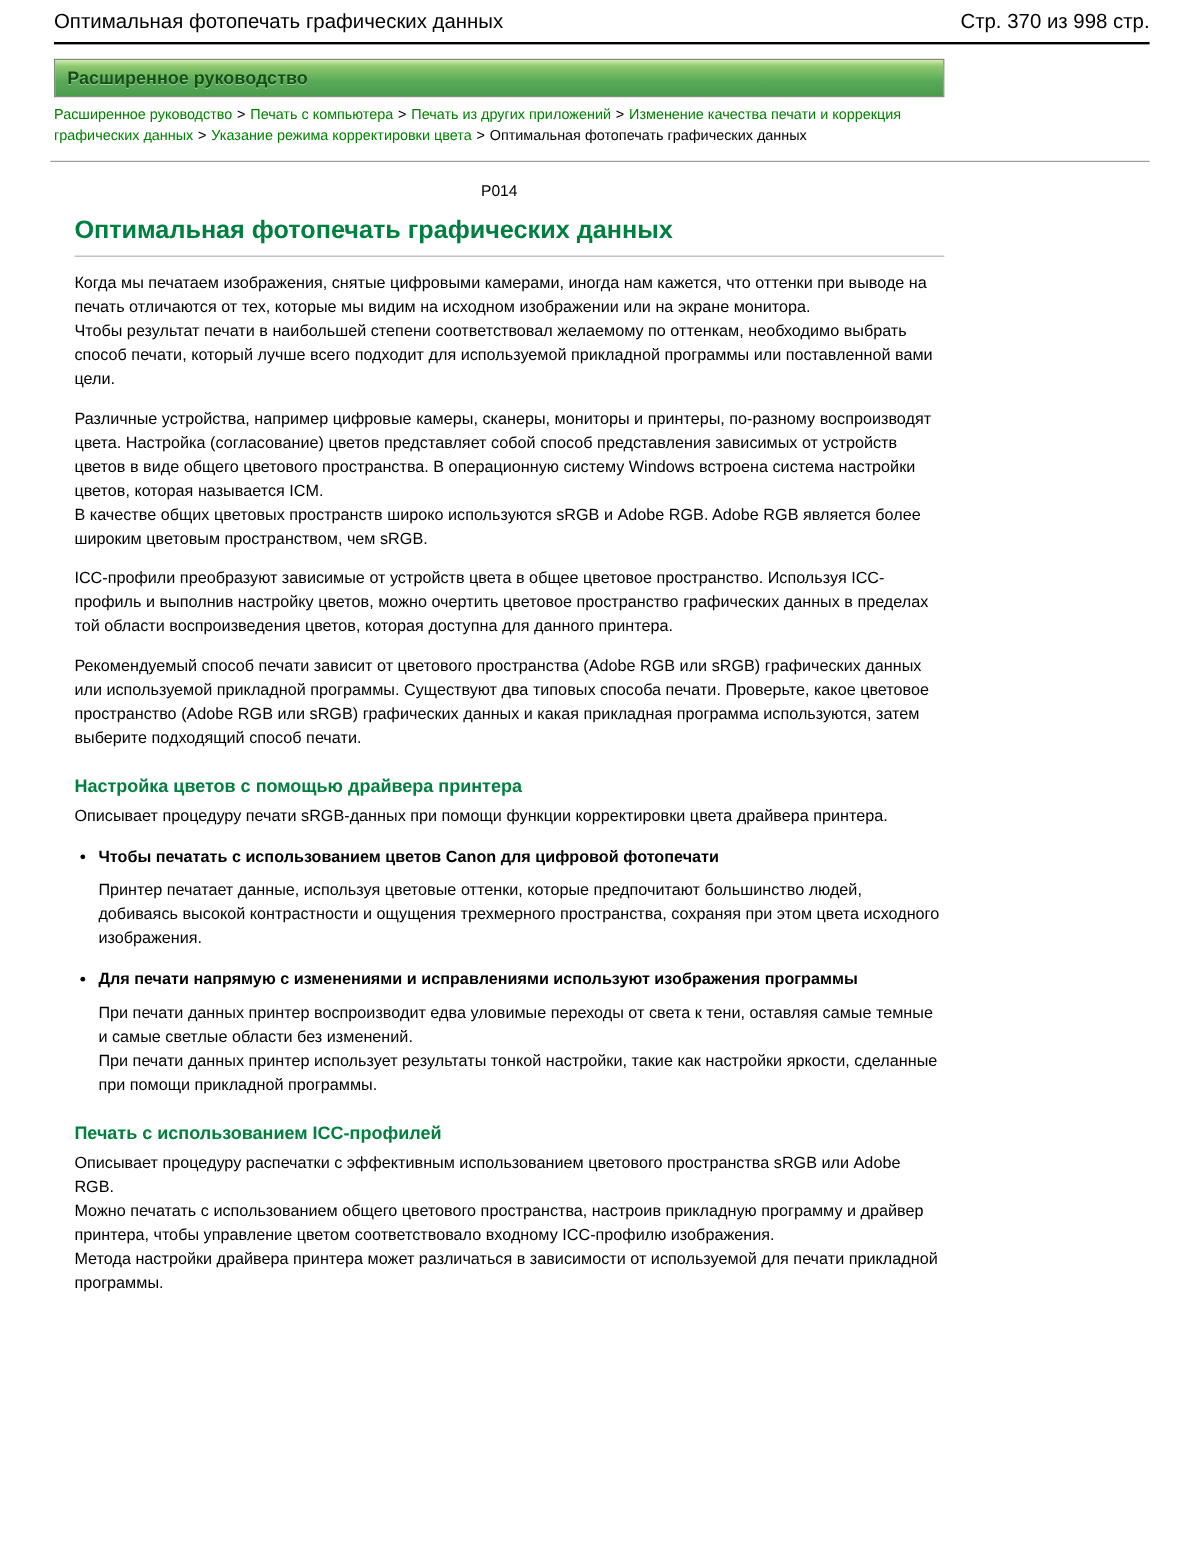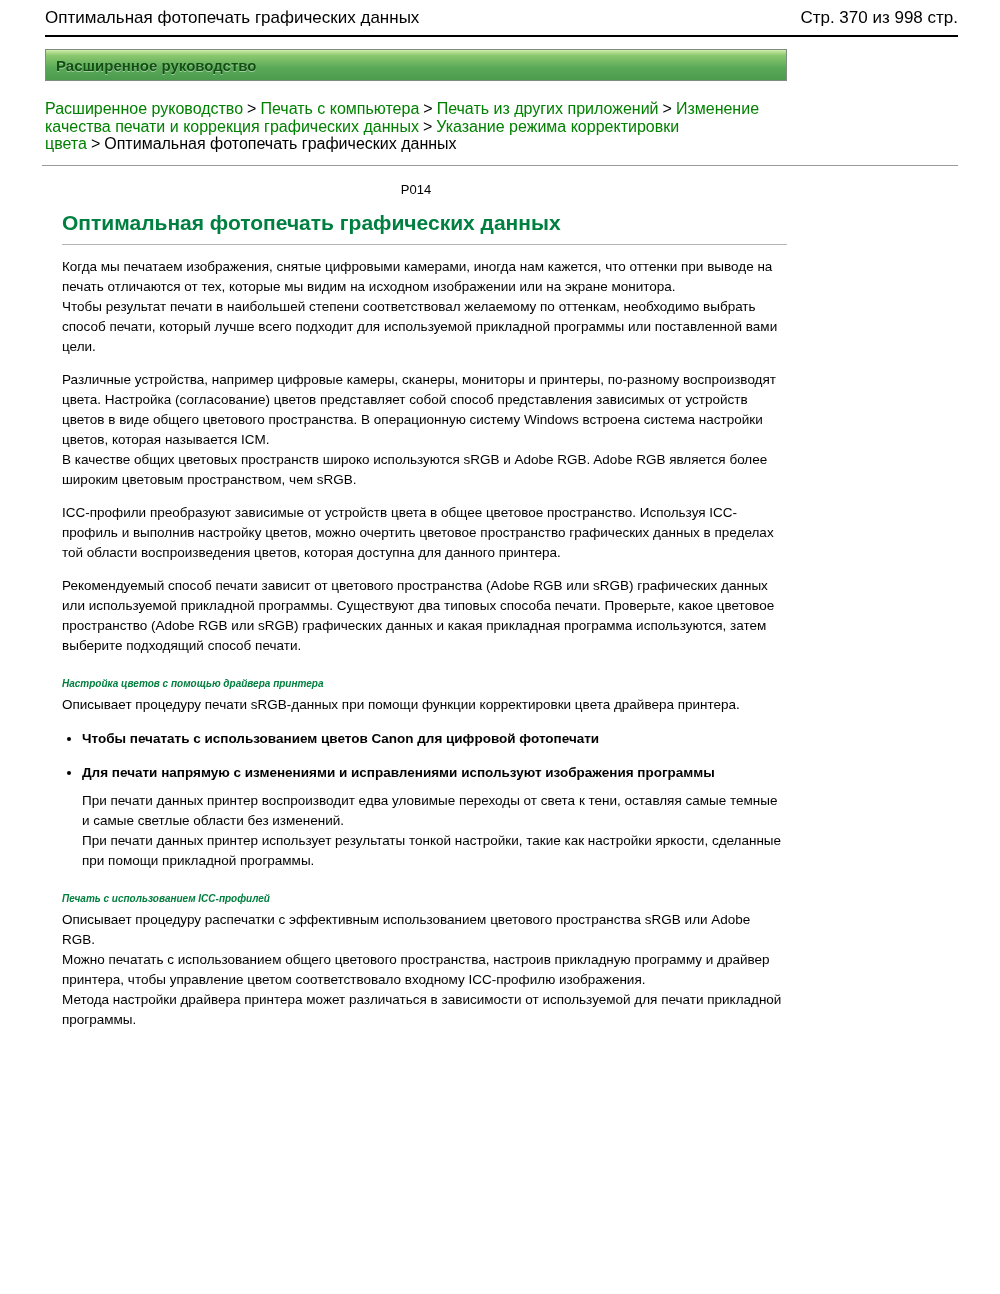--- a/index.html
+++ b/index.html
@@ -47,22 +47,22 @@
   }
   .banner .banner-label {
     font-size: 15px;
     font-weight: bold;
     color: #134f13;
     text-shadow: 0 1px 0 rgba(255,255,255,0.45);
   }
 
   
   .breadcrumb {
-    margin-top: 19px;
-    font-size: 16px;
+    margin-top: 6px;
+    font-size: 12px;
     line-height: 17.5px;
     color: #000;
   }
   .breadcrumb a {
     color: #008000;
     text-decoration: none;
     cursor: pointer;
   }
   .breadcrumb .sep { color: #000; margin: 0 4px; }
   .breadcrumb .current { color: #000; }
@@ -105,24 +105,23 @@
     font-size: 15.5px;
     font-weight: bold;
     color: #007f3e;
     position: relative;
   }
   h2.section.second { margin-top: 34px; }
   h2.section.related { margin-top: 40px; }
 
   h3.subsection {
     margin: 22px 0 0 0;
-    font-size: 10px;
+    font-size: 15px;
     font-weight: bold;
     color: #007f3e;
-    font-style: italic;
   }
   h3.subsection + p.body { margin-top: 6px; }
 
   ul.bullet-list {
     margin: 14px 0 0 2px;
     padding-left: 18px;
     list-style: disc;
   }
   ul.bullet-list li {
     margin-top: 14px;
@@ -190,20 +189,21 @@
     <p class="body">ICC-профили преобразуют зависимые от устройств цвета в общее цветовое пространство. Используя ICC-профиль и выполнив настройку цветов, можно очертить цветовое пространство графических данных в пределах той области воспроизведения цветов, которая доступна для данного принтера.</p>
 
     <p class="body">Рекомендуемый способ печати зависит от цветового пространства (Adobe RGB или sRGB) графических данных или используемой прикладной программы. Существуют два типовых способа печати. Проверьте, какое цветовое пространство (Adobe RGB или sRGB) графических данных и какая прикладная программа используются, затем выберите подходящий способ печати.</p>
 
     <h3 class="subsection">Настройка цветов с помощью драйвера принтера</h3>
     <p class="body">Описывает процедуру печати sRGB-данных при помощи функции корректировки цвета драйвера принтера.</p>
 
     <ul class="bullet-list">
       <li>
         <div class="bullet-title">Чтобы печатать с использованием цветов Canon для цифровой фотопечати</div>
+        <p class="body">Принтер печатает данные, используя цветовые оттенки, которые предпочитают большинство людей, добиваясь высокой контрастности и ощущения трехмерного пространства, сохраняя при этом цвета исходного изображения.</p>
       </li>
       <li>
         <div class="bullet-title">Для печати напрямую с изменениями и исправлениями используют изображения программы</div>
         <p class="body">При печати данных принтер воспроизводит едва уловимые переходы от света к тени, оставляя самые темные и самые светлые области без изменений.
 При печати данных принтер использует результаты тонкой настройки, такие как настройки яркости, сделанные при помощи прикладной программы.</p>
       </li>
     </ul>
 
     <h3 class="subsection">Печать с использованием ICC-профилей</h3>
     <p class="body">Описывает процедуру распечатки с эффективным использованием цветового пространства sRGB или Adobe RGB.

